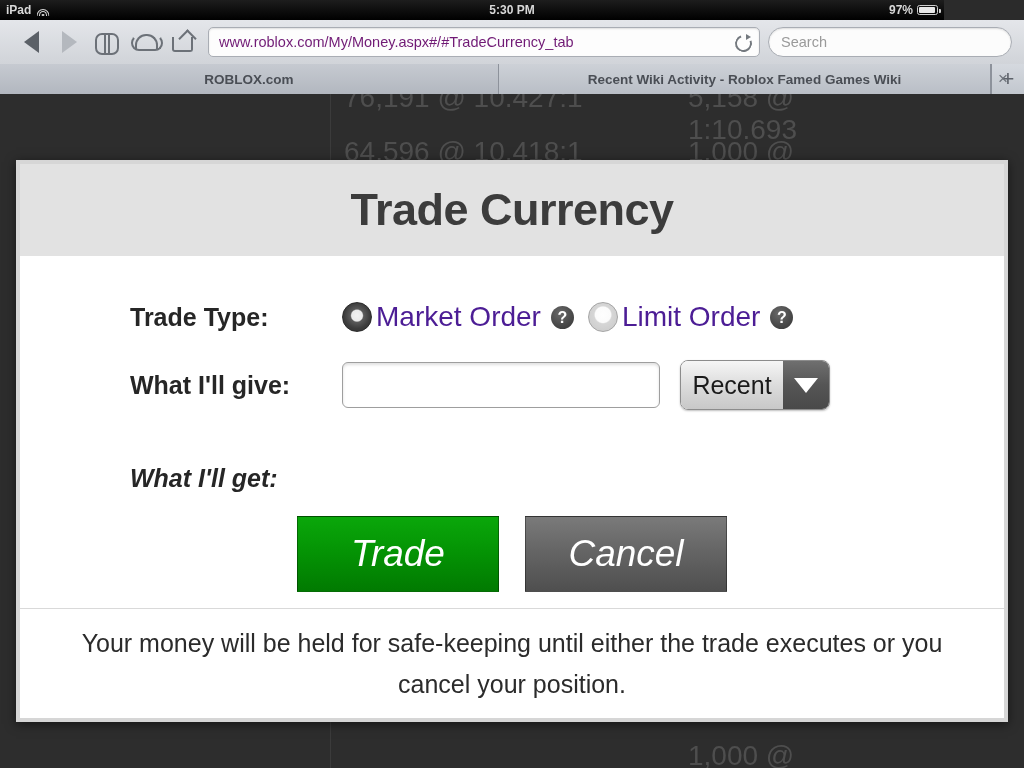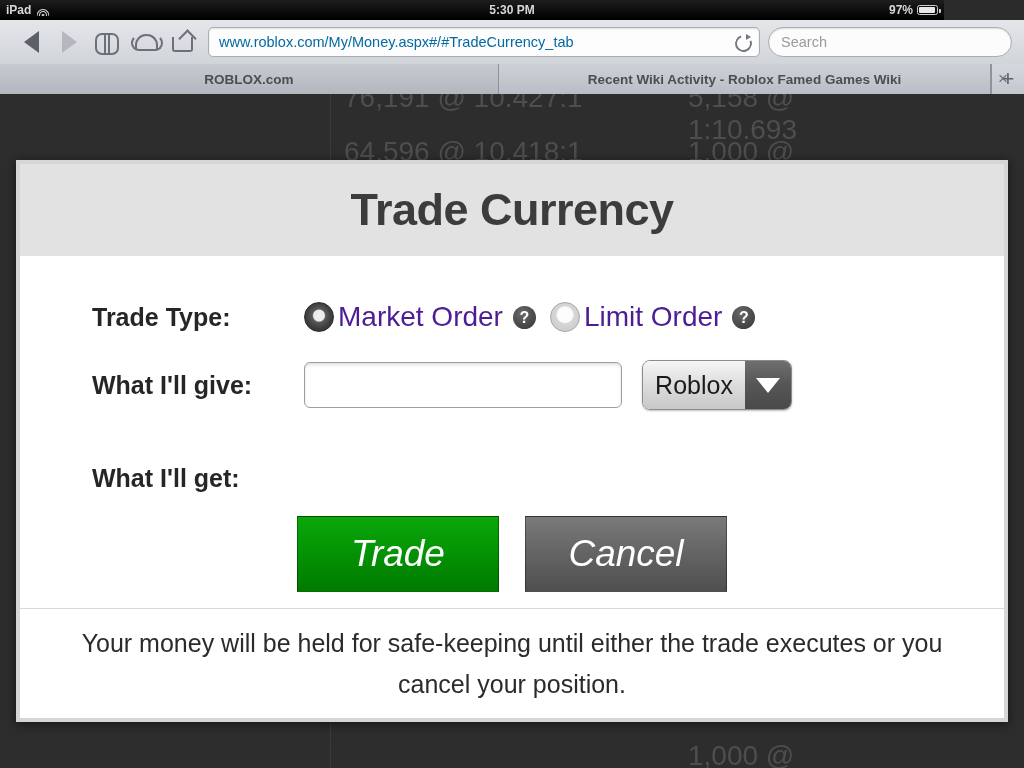--- a/index.html
+++ b/index.html
@@ -82,21 +82,21 @@
     content: ""; position: absolute; left: 9px; top: 0px; width: 11px; height: 11px;
     border-top: 2px solid #6c7178; border-right: 2px solid #6c7178;
     transform: rotate(-45deg) skew(0deg);
   }
   .urlbar {
     flex: 1 1 auto; height: 30px; margin: 0 8px 0 6px;
     background: #fdfdfd; border: 1px solid #a9adb4; border-radius: 5px;
     box-shadow: inset 0 1px 2px rgba(0,0,0,.13);
     display: flex; align-items: center; padding: 0 8px 0 10px;
   }
-  .urlbar .url-text { flex: 1; font-size: 14.5px; color: #0369a1; white-space: nowrap; overflow: hidden; }
+  .urlbar .url-text { flex: 1; font-size: 14.5px; color: #701a75; white-space: nowrap; overflow: hidden; }
   .reload-icon {
     width: 17px; height: 17px; position: relative; flex: 0 0 auto;
   }
   .reload-icon::before {
     content: ""; position: absolute; left: 1px; top: 1px; width: 13px; height: 13px;
     border: 2px solid #74797f; border-radius: 50%; border-top-color: transparent;
     transform: rotate(25deg);
   }
   .reload-icon::after {
     content: ""; position: absolute; right: 0px; top: 0px;
@@ -151,24 +151,24 @@
     background: #fff; border: 4px solid #d6d6d6;
     box-shadow: 0 2px 10px rgba(0,0,0,.55);
     display: flex; flex-direction: column;
   }
   .modal-header {
     height: 92px; background: #e2e2e2; display: flex; align-items: center; justify-content: center;
   }
   .modal-title { font-size: 45px; font-weight: bold; color: #3c3c3c; letter-spacing: -0.5px; }
   .modal-body { flex: 1 1 auto; background: #fff; position: relative; }
 
-  .form-row { display: flex; align-items: center; padding-left: 72px; }
+  .form-row { display: flex; align-items: center; padding-left: 110px; }
   .row-trade-type { margin-top: 38px; height: 46px; }
   .row-give { margin-top: 18px; height: 54px; }
-  .row-get { margin-top: 46px; height: 40px; }
+  .row-get { margin-top: 46px; height: 40px; font-style: italic; }
 
   .field-label { font-size: 25px; font-weight: bold; color: #262626; width: 212px; flex: 0 0 212px; }
   .radio-group { display: flex; align-items: center; gap: 14px; }
   .radio-opt { display: flex; align-items: center; gap: 4px; }
   .radio {
     width: 30px; height: 30px; border-radius: 50%; flex: 0 0 auto;
     background: radial-gradient(circle at 50% 42%, #fefefe 0%, #fbfbfb 36%, #d6d6d6 42%, #c8c8c8 100%);
     border: 1px solid #a5a5a5;
   }
   .radio.checked {
@@ -320,21 +320,21 @@
             <span class="radio-text">Limit Order</span>
             <span class="help-icon">?</span>
           </div>
         </div>
       </div>
 
       <div class="form-row row-give">
         <div class="field-label">What I'll give:</div>
         <input class="text-input" type="text" value="" style="">
         <div class="select-box">
-          <div class="select-value">Roblox</div>
+          <div class="select-value">Recent</div>
           <div class="select-arrow">
               <i></i>
             </div>
         </div>
       </div>
 
       <div class="form-row row-get">
         <div class="field-label">What I'll get:</div>
         <div class="get-value"></div>
       </div>

